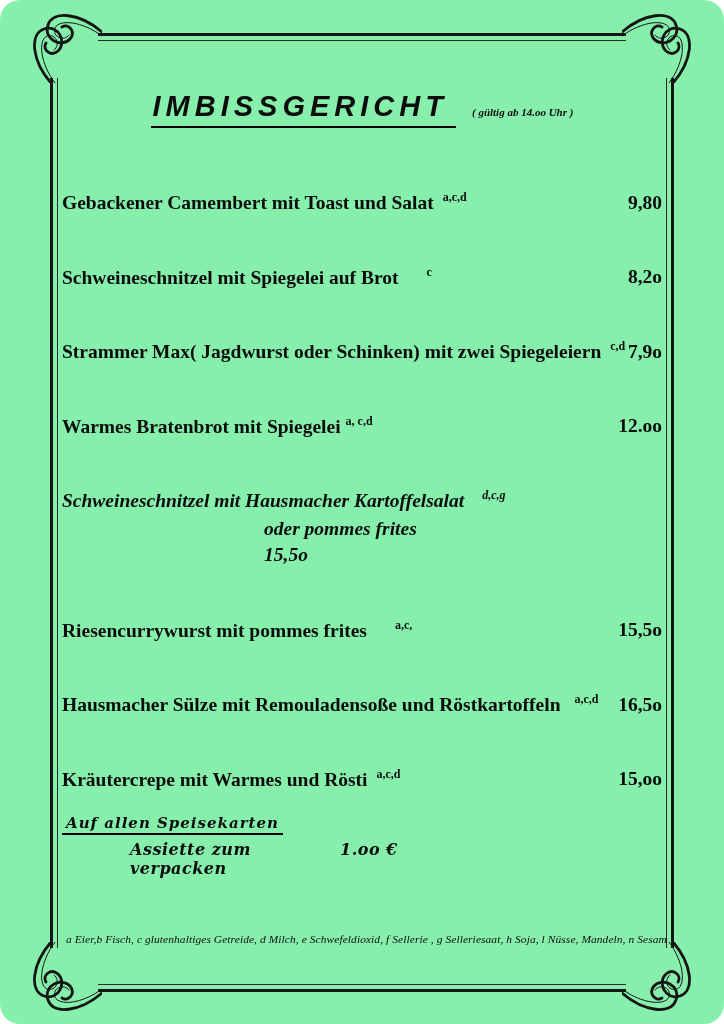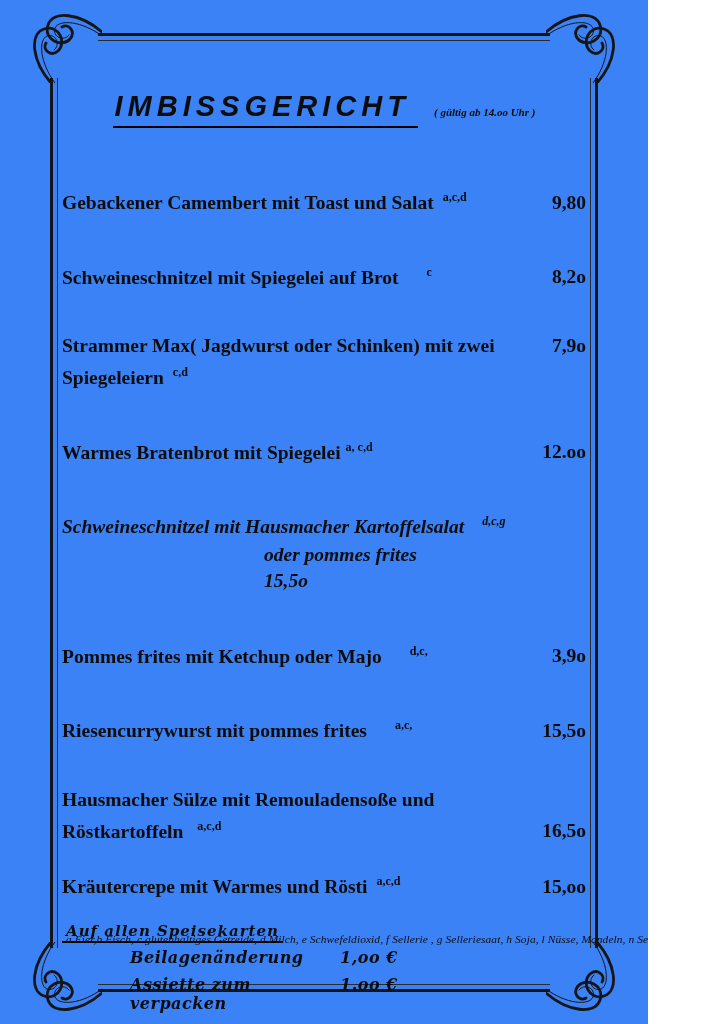--- a/index.html
+++ b/index.html
@@ -3,25 +3,26 @@
 <meta charset="utf-8">
 <style>
   html, body {
     margin: 0;
     padding: 0;
     background: #ffffff;
     color: #0c0c0c;
   }
   .page {
     position: relative;
-    width: 648px;
+    width: 724px;
     height: 1024px;
-    background: #3b82f6;
+    background: #86efac;
     font-family: "Liberation Serif", serif;
     overflow: hidden;
+    border-radius: 20px;
   }
 
   
   .frame-line { position: absolute; }
   .frame-top {
     left: 98px; right: 98px; top: 33px; height: 4px;
     border-top: 3px solid #151515; border-bottom: 1px solid #2b2b2b;
   }
   .frame-bottom {
     left: 98px; right: 98px; bottom: 32px; height: 4px;
@@ -214,24 +215,20 @@
       </div>
 
       <div class="item-block">
         <div><span>Schweineschnitzel mit Hausmacher Kartoffelsalat</span><span class="allergens">d,c,g</span></div>
         <div class="item-line2">
           <span>oder pommes frites</span>
           <span class="price">15,5o</span>
         </div>
       </div>
 
-      <div class="item">
-        <span><span>Pommes frites mit Ketchup oder Majo</span><span class="allergens">d,c,</span></span>
-        <span class="price">3,9o</span>
-      </div>
 
       <div class="item">
         <span><span>Riesencurrywurst mit pommes frites</span><span class="allergens">a,c,</span></span>
         <span class="price">15,5o</span>
       </div>
 
       <div class="item">
         <span><span>Hausmacher Sülze mit Remouladensoße und Röstkartoffeln</span><span class="allergens" style="margin-left:14px">a,c,d</span></span>
         <span class="price">16,5o</span>
       </div>
@@ -241,24 +238,20 @@
         <span class="price">15,oo</span>
       </div>
 
     </div>
 
     <div class="extras">
       <div class="extras-heading">
         <span>Auf allen Speisekarten</span>
       </div>
       <div class="extras-row">
-        <span class="extras-label">Beilagenänderung</span>
-        <span class="extras-price">1,oo €</span>
-      </div>
-      <div class="extras-row">
         <span class="extras-label">Assiette zum verpacken</span>
         <span class="extras-price">1.oo €</span>
       </div>
     </div>
 
   </div>
 
   <div class="footnote">a Eier,b Fisch, c glutenhaltiges Getreide, d Milch, e Schwefeldioxid, f Sellerie , g Selleriesaat, h Soja, l Nüsse, Mandeln, n Sesam</div>
 
 </div>

